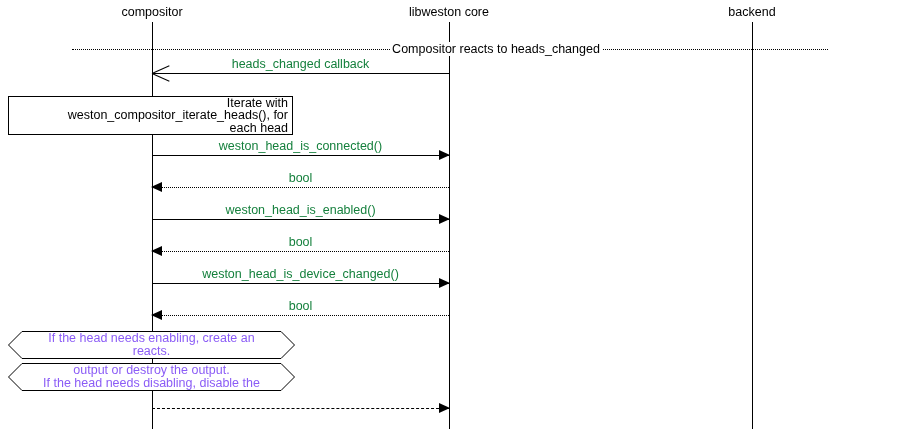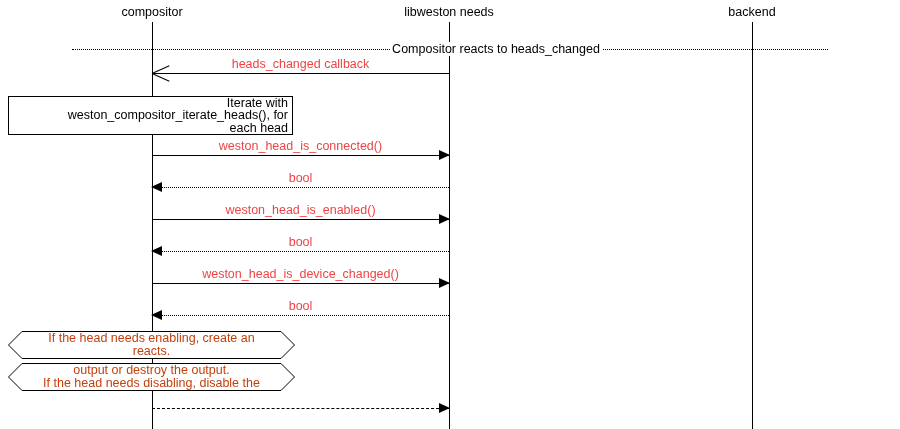--- a/index.html
+++ b/index.html
@@ -60,21 +60,21 @@
   .msg.solid .shaft { border-top: 1px solid #000000; }
   .msg.dashed .shaft { border-top: 1px dashed #000000; }
   .msg.dotted .shaft { border-top: 1px dotted #000000; }
 
   .msg .label {
     position: absolute;
     left: 50%;
     transform: translateX(-50%);
     bottom: 2px;
     font-size: 12.5px;
-    color: #ef4444;
+    color: #15803d;
     white-space: nowrap;
   }
   
   .head-right {
     position: absolute;
     right: -1px;
     top: -5px;
     width: 0;
     height: 0;
     border-top: 5px solid transparent;
@@ -146,32 +146,32 @@
     left: 0;
     right: 0;
     top: 0;
     bottom: 0;
     display: flex;
     flex-direction: column;
     align-items: center;
     justify-content: center;
     font-size: 12.5px;
     line-height: 13px;
-    color: #c2410c;
+    color: #8b5cf6;
     text-align: center;
   }
   .note-hex .note-line { display: block; white-space: nowrap; }
 </style>
 </head>
 <body>
 
 <div id="canvas">
     <div class="lifeline-head" style="left: 152px; top: 5px;">compositor</div>
     <div class="lifeline-line" style="left: 152px; top: 22px; height: 407px;"></div>
-    <div class="lifeline-head" style="left: 449px; top: 5px;">libweston needs</div>
+    <div class="lifeline-head" style="left: 449px; top: 5px;">libweston core</div>
     <div class="lifeline-line" style="left: 449px; top: 22px; height: 407px;"></div>
     <div class="lifeline-head" style="left: 752px; top: 5px;">backend</div>
     <div class="lifeline-line" style="left: 752px; top: 22px; height: 407px;"></div>
     <div class="divider-line" style="left: 72px; width: 756px; top: 49px;"></div>
     <div class="divider-label" style="left: 449px; top: 49px; margin-left: 47px;">Compositor reacts to heads_changed</div>
     <div class="msg solid" style="left: 152px; width: 297px; top: 73px;">
       <div class="shaft"></div>
       <div class="head-left-open"></div>
       <div class="label">heads_changed callback</div>
     </div>

